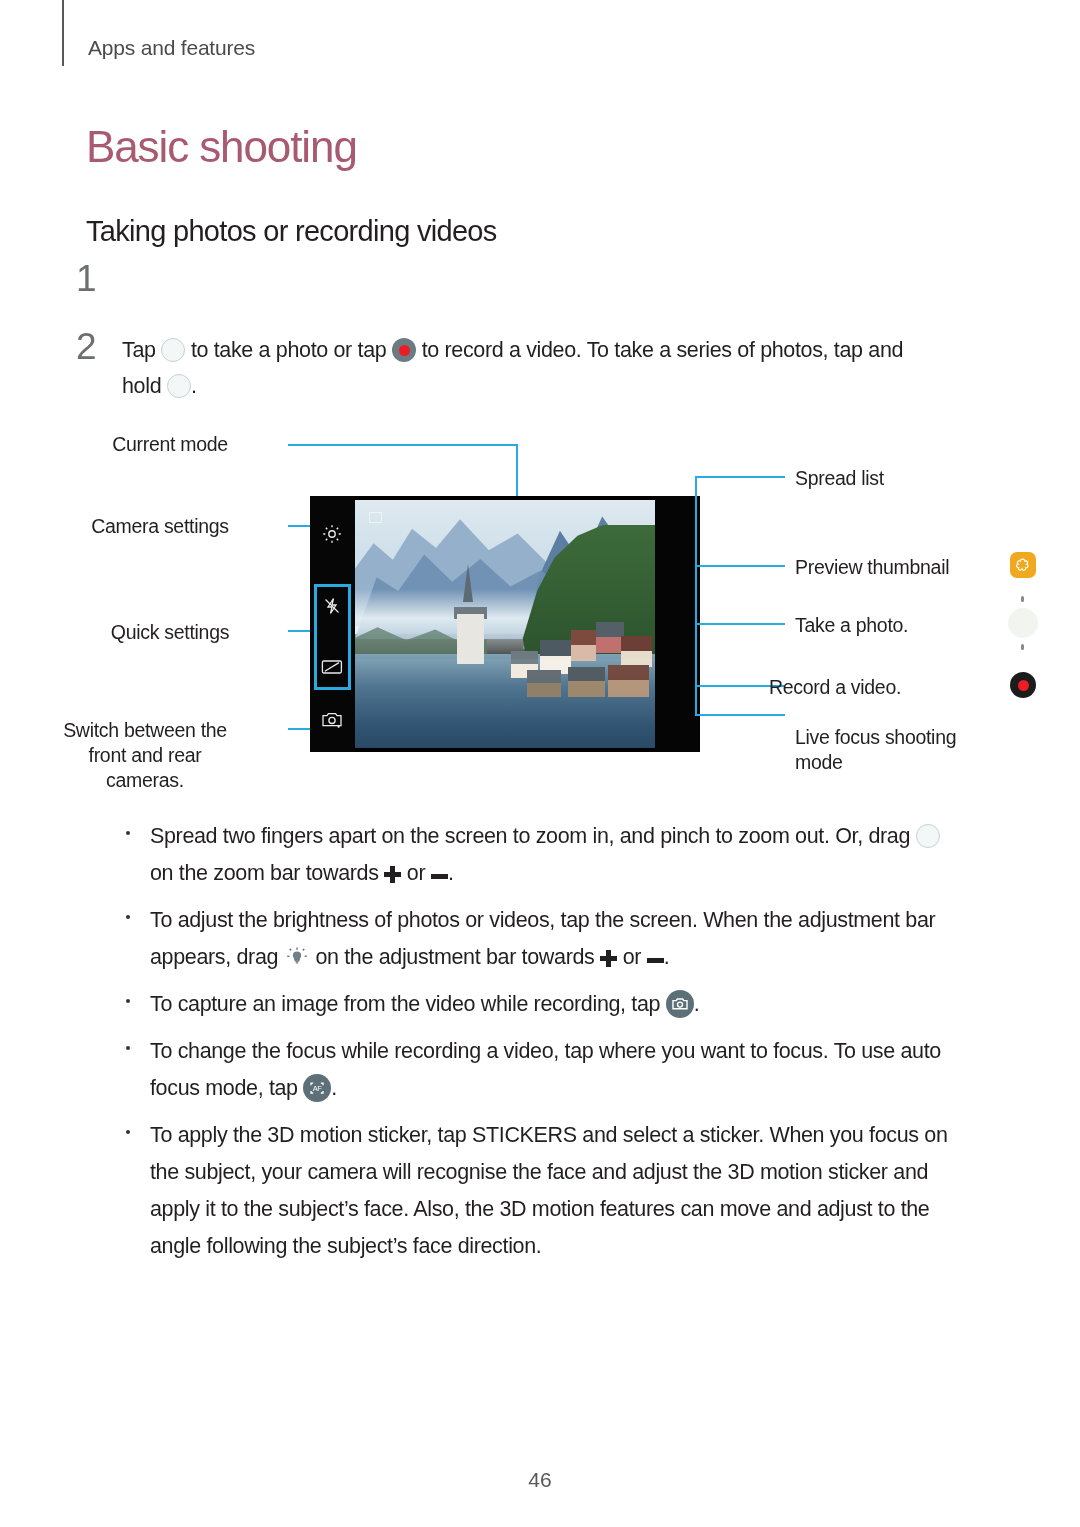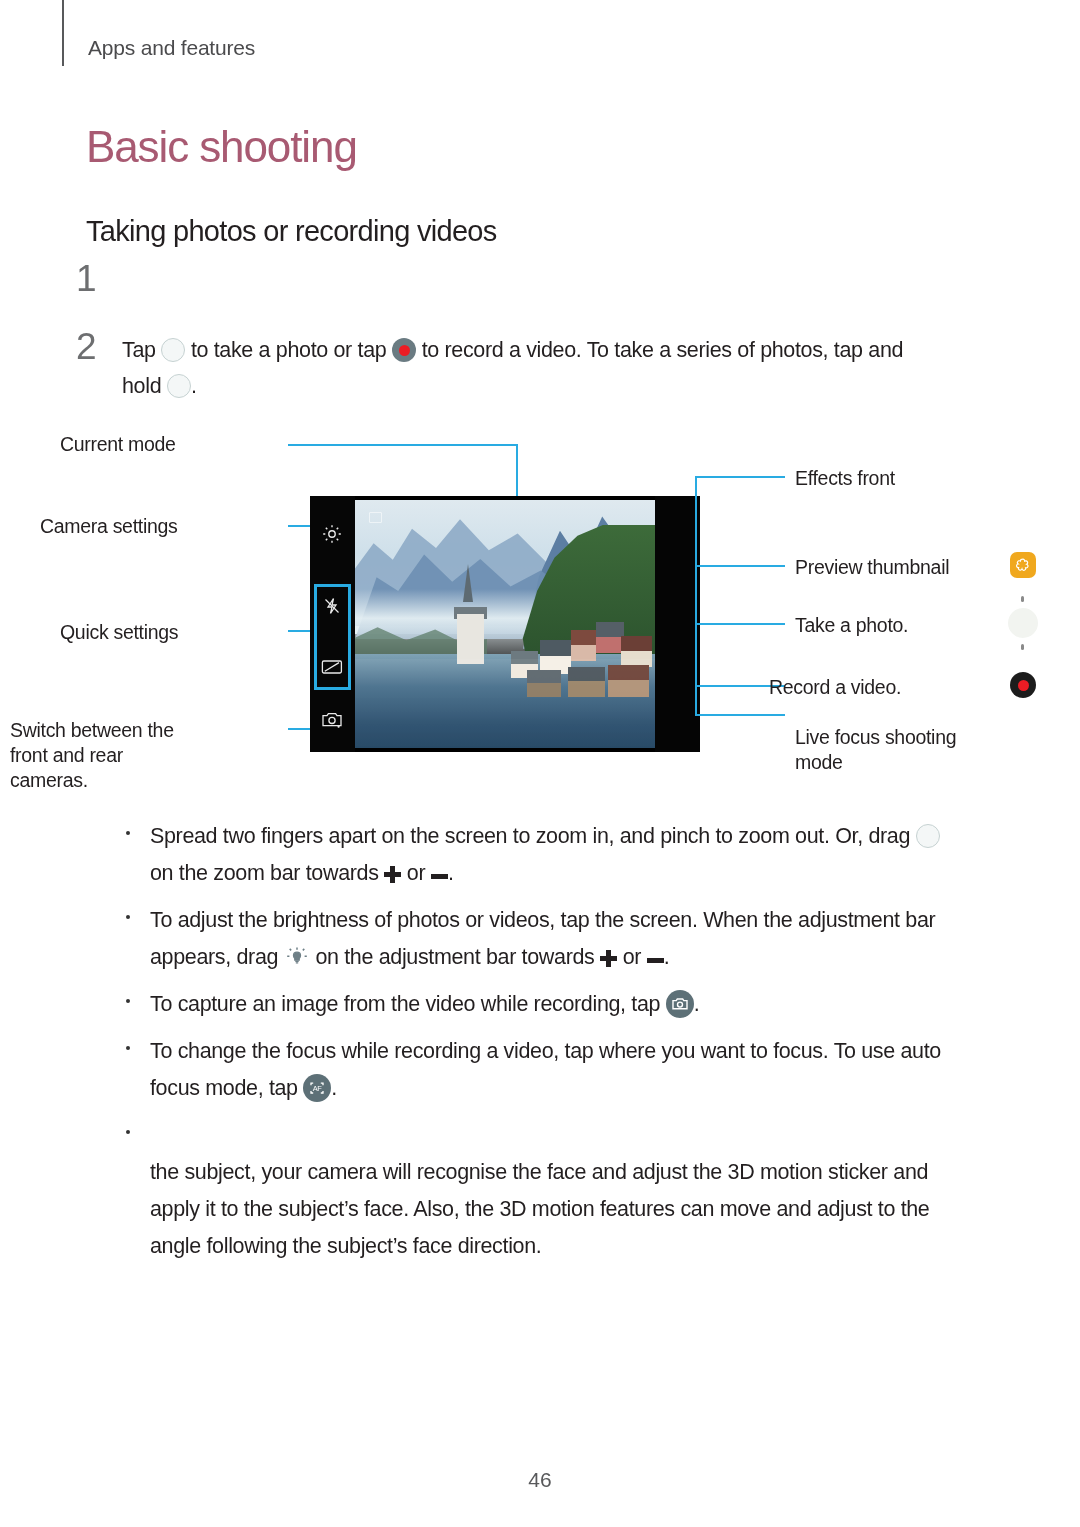--- a/index.html
+++ b/index.html
@@ -205,21 +205,21 @@
     border-radius:50%; background:#1c1c1c;
     display:flex; align-items:center; justify-content:center;
   }
   .rec-btn i{ width:11px; height:11px; border-radius:50%; background:#ec1c24; display:block; }
 
   
   .lbl{
     position:absolute; font-size:19.5px; color:#231f20;
     letter-spacing:-0.3px; line-height:25px;
   }
-  .lbl.r{ text-align:left; }
+  .lbl.r{ text-align:center; }
 
   
   .ln{ position:absolute; background:#29abe2; }
   .lnv{ position:absolute; background:#29abe2; width:2px; }
 
   
   .bullets{ position:absolute; left:126px; top:818px; width:890px; }
   .bl{ position:relative; margin-bottom:10px; }
   .bl .dot{
     position:absolute; left:0; top:13px; width:4px; height:4px;
@@ -390,21 +390,21 @@
   <div class="lnv" style="left:695px; top:56px; height:240px;"></div>
   <div class="ln" style="left:695px; top:56px; width:90px; height:2px;"></div>
   <div class="ln" style="left:695px; top:294px; width:90px; height:2px;"></div>
 
   <div class="ln" style="left:695px; top:145px; width:90px; height:2px;"></div>
 
   <div class="ln" style="left:695px; top:203px; width:90px; height:2px;"></div>
 
   <div class="ln" style="left:695px; top:265px; width:90px; height:2px;"></div>
 
-  <div class="lbl" style="left:795px; top:46px;">Effects front</div>
+  <div class="lbl" style="left:795px; top:46px;">Spread list</div>
   <div class="lbl" style="left:795px; top:135px;">Preview thumbnail</div>
   <div class="lbl" style="left:795px; top:193px;">Take a photo.</div>
   <div class="lbl" style="left:769px; top:255px;">Record a video.</div>
   <div class="lbl" style="left:795px; top:305px; width:230px;">
     <span>Live focus shooting</span><br>
     <span>mode</span>
   </div>
 
 </div>
 
@@ -466,21 +466,21 @@
           </g>
           <text x="14" y="17" font-family="Liberation Sans, sans-serif" font-size="7.4" fill="#ffffff" text-anchor="middle">AF</text>
         </svg>
       </span><span>.</span>
     </div>
   </div>
 
   <div class="bl">
     <span class="dot"></span>
     <div class="txt">
-      <br>
+      <span>To apply the 3D motion sticker, tap STICKERS and select a sticker. When you focus on</span><br>
       <span>the subject, your camera will recognise the face and adjust the 3D motion sticker and</span><br>
       <span>apply it to the subject’s face. Also, the 3D motion features can move and adjust to the</span><br>
       <span>angle following the subject’s face direction.</span>
     </div>
   </div>
 
 </div>
 
 <div class="pageno">46</div>
 

